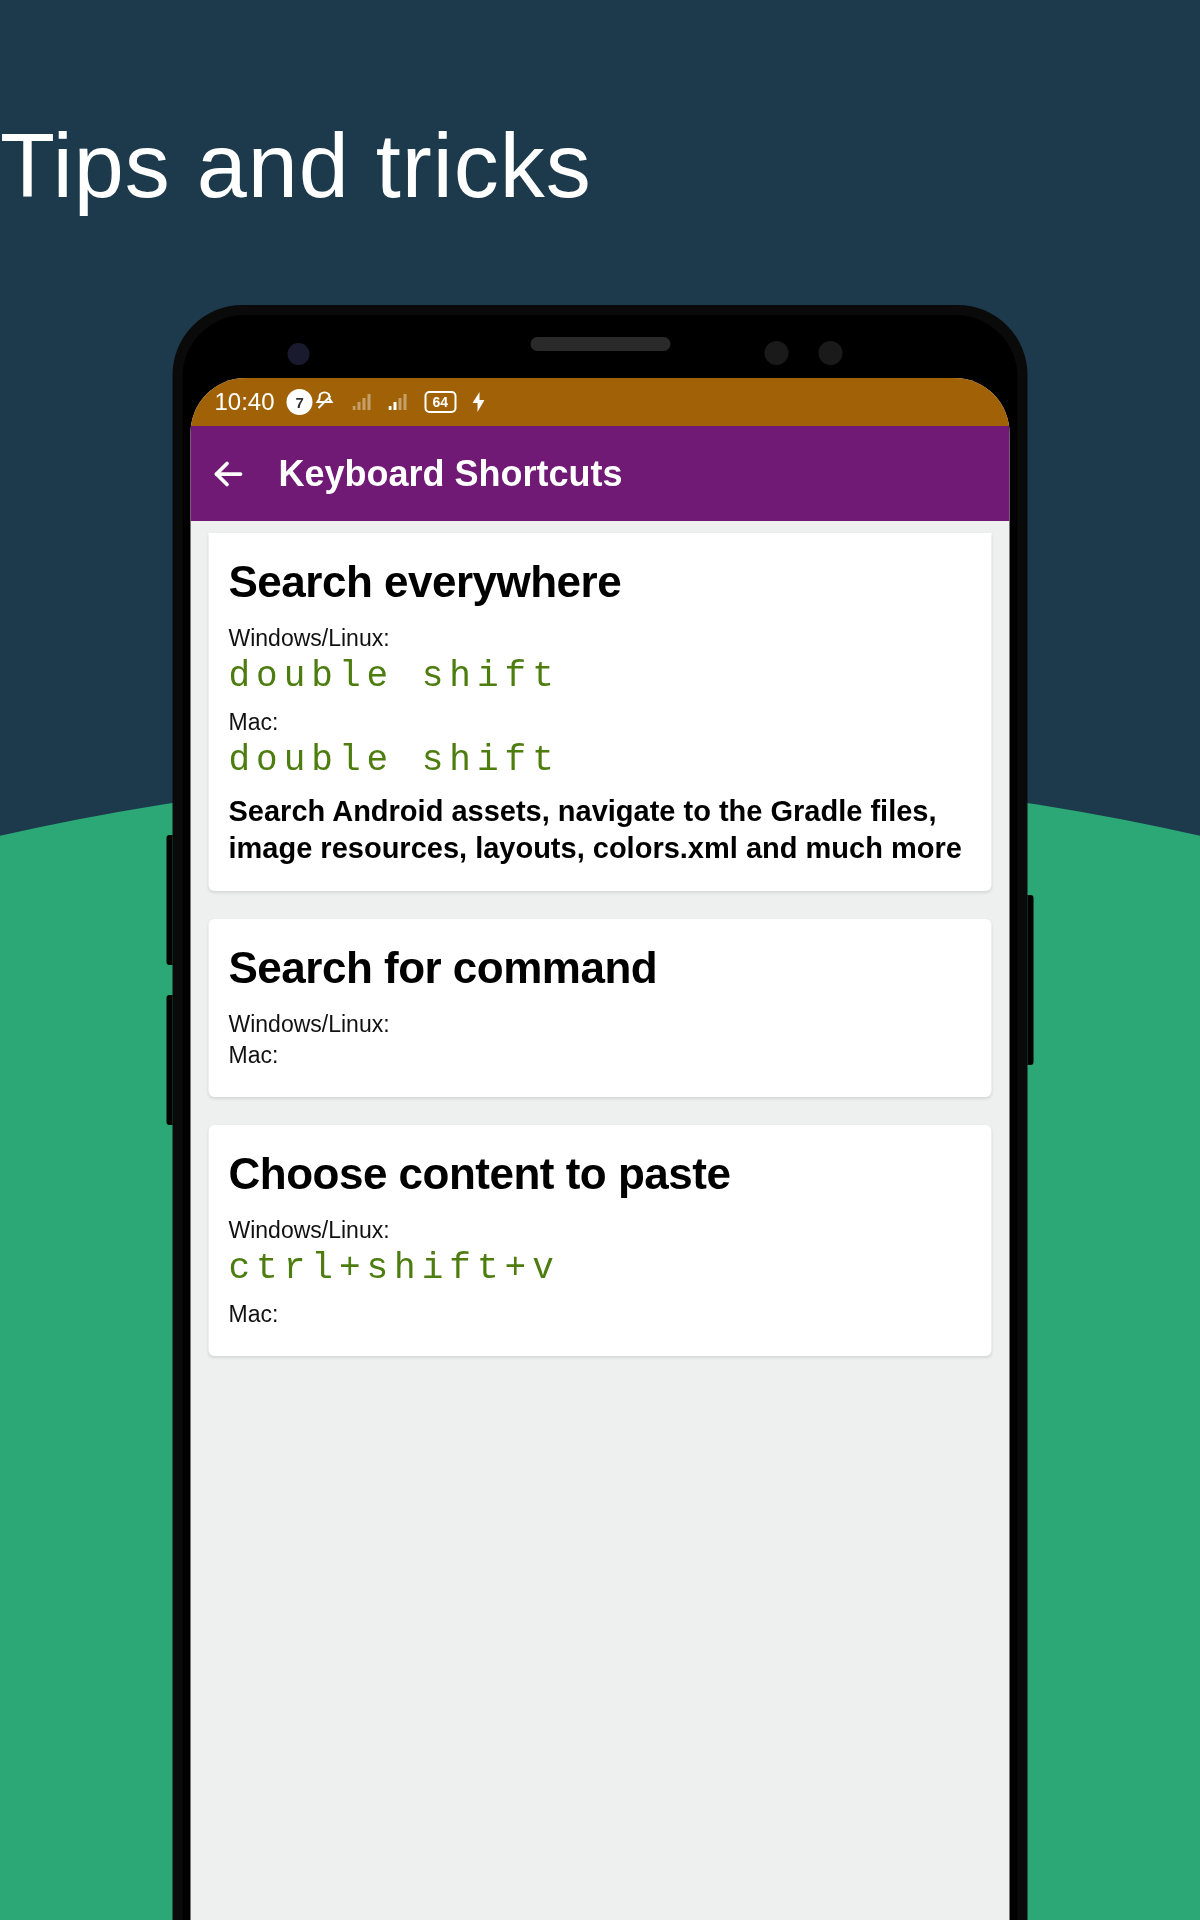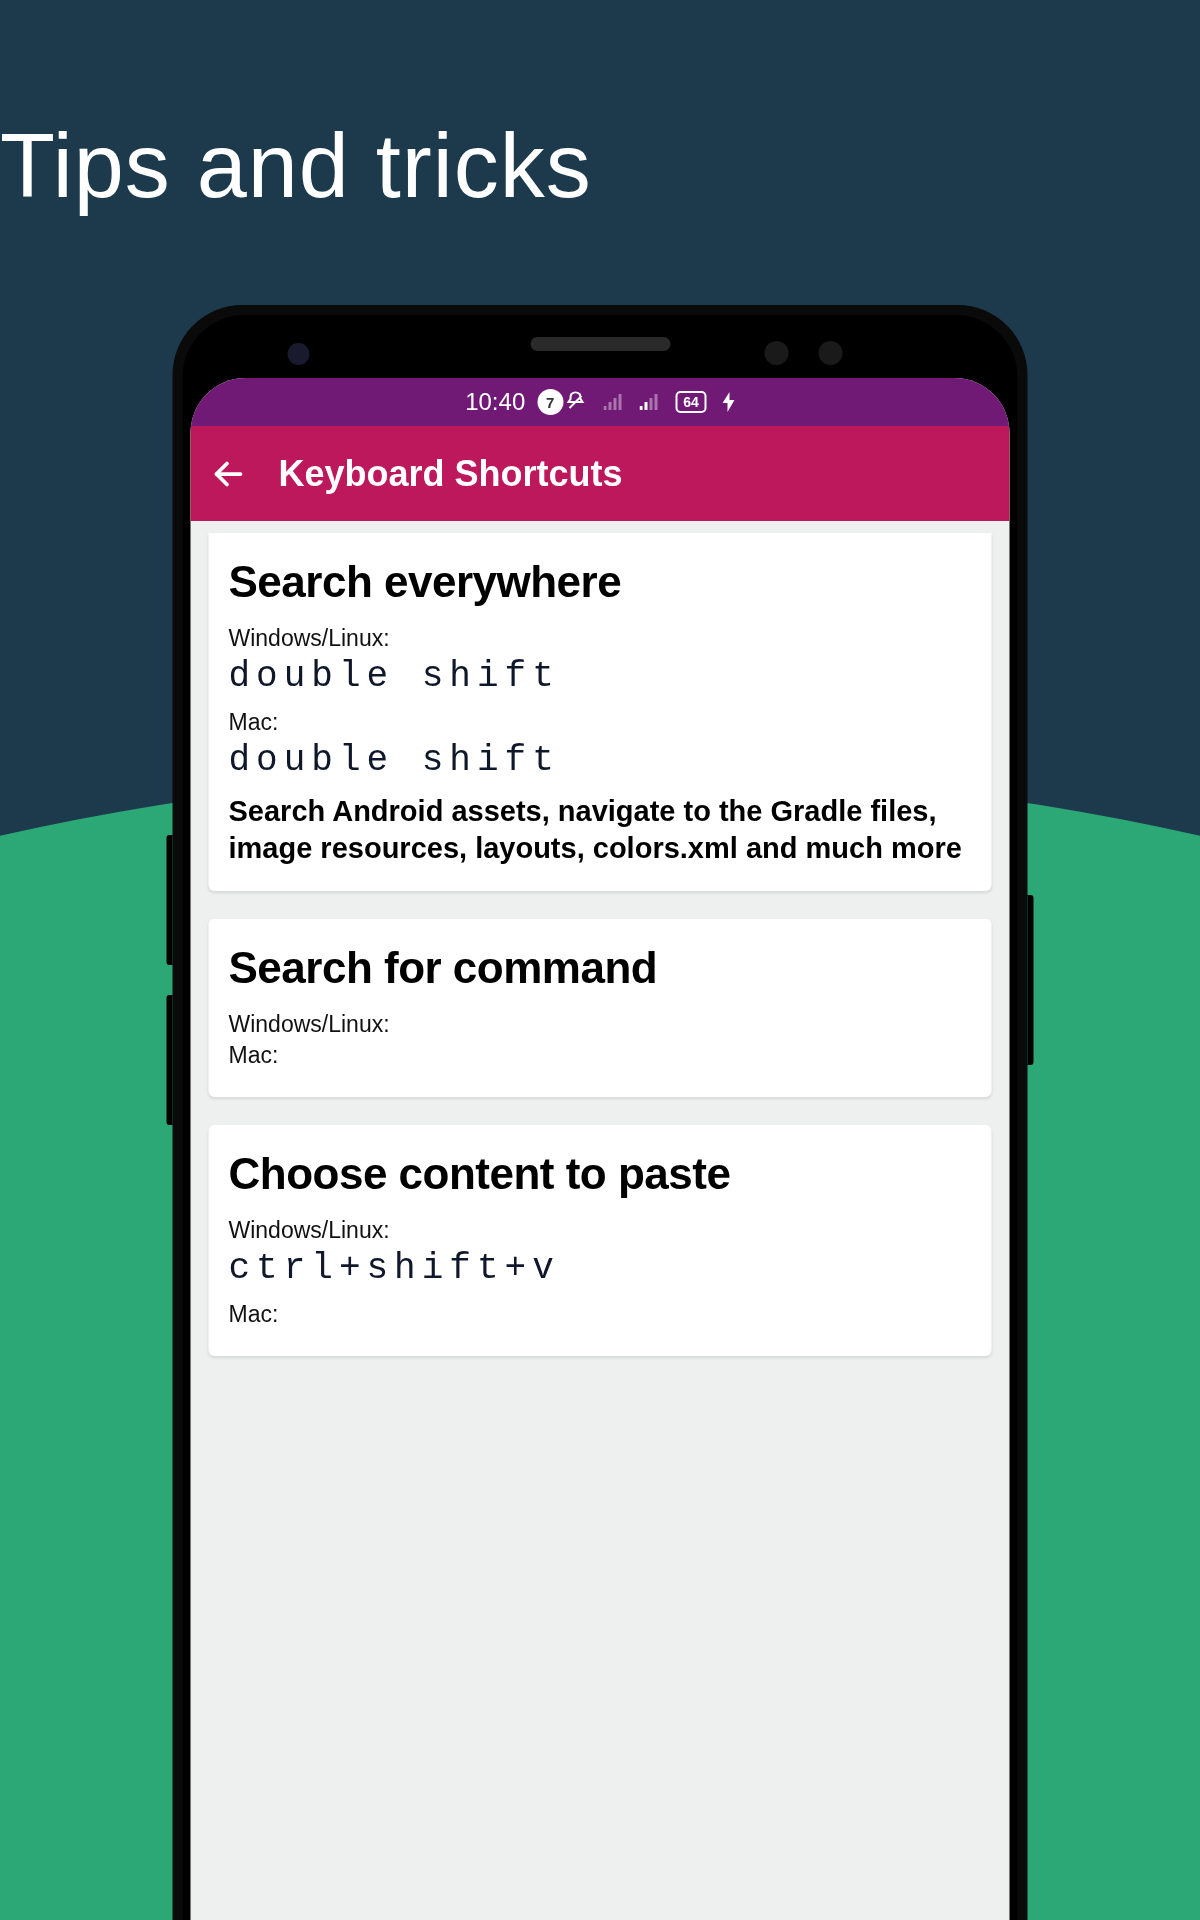--- a/index.html
+++ b/index.html
@@ -113,24 +113,24 @@
     .screen {
       width: 100%;
       height: 100%;
       background: #eef0f0;
       border-radius: 55px 55px 0 0;
       overflow: hidden;
       margin-top: 55px;
     }
     .status-bar {
       height: 48px;
-      background: #701a75;
-      display: flex;
-      align-items: center;
-      justify-content: center;
+      background: #a16207;
+      display: flex;
+      align-items: center;
+      justify-content: flex-start;
       padding: 0 24px;
       color: #fff;
     }
     .status-left {
       display: flex;
       align-items: center;
       gap: 12px;
     }
     .status-time { font-size: 24px; font-weight: 500; }
     .status-badge {
@@ -155,21 +155,21 @@
       border: 2px solid #fff;
       border-radius: 5px;
       padding: 1px 6px;
       font-size: 14px;
       font-weight: 600;
       display: flex;
       align-items: center;
     }
     .app-bar {
       height: 95px;
-      background: #be185d;
+      background: #701a75;
       display: flex;
       align-items: center;
       padding: 0 20px;
       gap: 32px;
     }
     .back-btn {
       color: #fff;
       display: flex;
       align-items: center;
     }
@@ -198,21 +198,21 @@
     }
     .platform-label {
       font-size: 23px;
       color: #111;
       margin-bottom: 4px;
     }
     .shortcut-key {
       font-family: 'Courier New', monospace;
       font-size: 36px;
       letter-spacing: 6px;
-      color: #0f172a;
+      color: #4d7c0f;
       margin-bottom: 12px;
     }
     .card-desc {
       font-size: 29px;
       color: #000;
       line-height: 1.28;
       margin-top: 12px;
       font-weight: bold;
     }
   </style>

